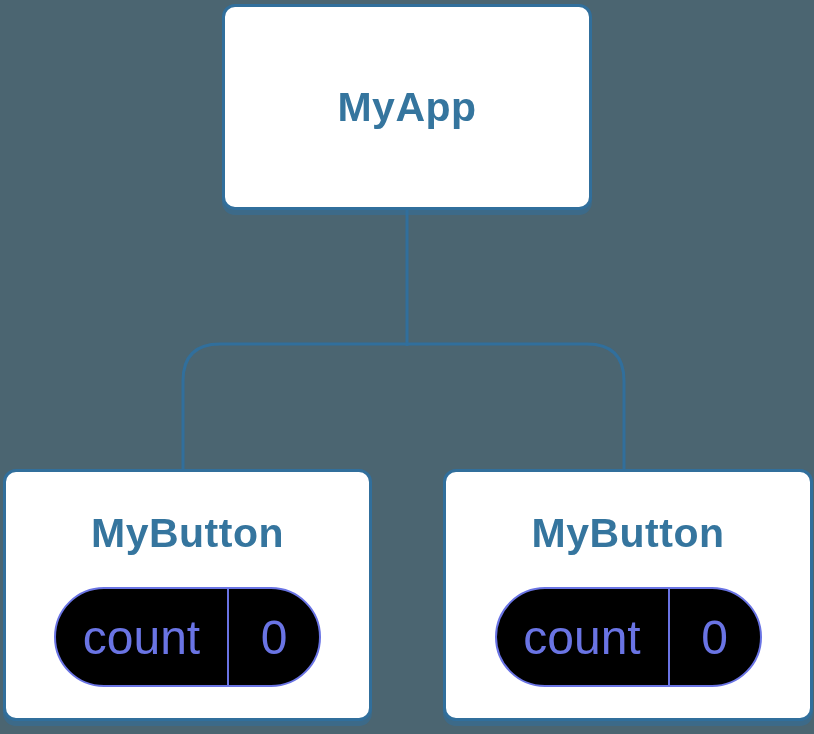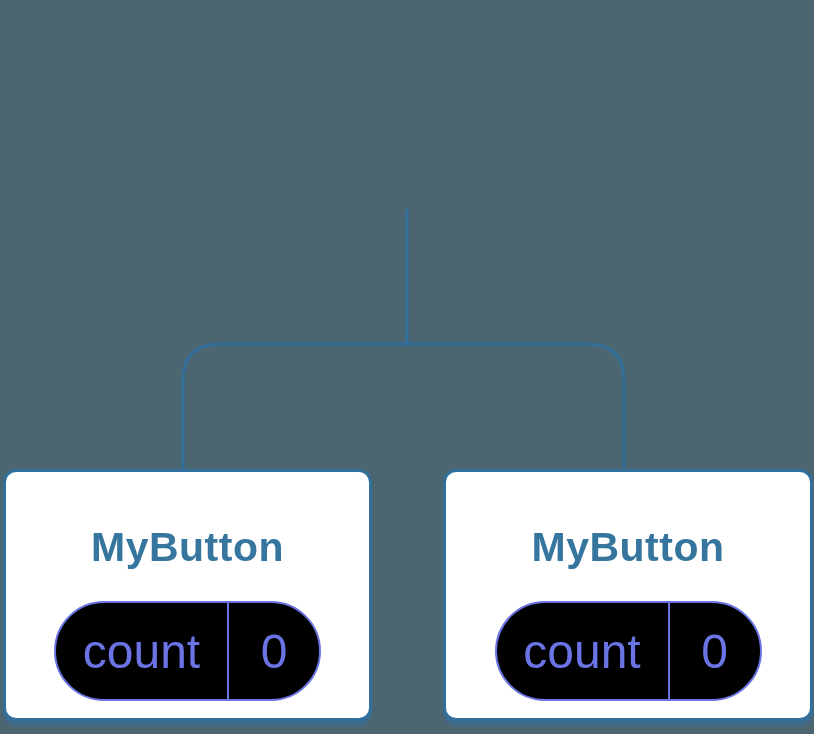--- a/index.html
+++ b/index.html
@@ -42,21 +42,21 @@
   .node-label {
     color: #35759E;
     font-size: 41px;
     font-weight: bold;
     letter-spacing: 0.5px;
     line-height: 1;
     white-space: nowrap;
   }
   .node-child-left .node-label,
   .node-child-right .node-label {
-    margin-top: 52px;
+    margin-top: 38px;
     height: 46px;
     display: flex;
     align-items: center;
     text-align: center;
   }
   .state-pill {
     margin-top: 31px;
     width: 267px;
     height: 100px;
     border: 2px solid #6A74E4;
@@ -86,20 +86,23 @@
 </head>
 <body>
 
 <div class="canvas">
 
   <svg class="connectors" viewBox="0 0 814 734" fill="none" xmlns="http://www.w3.org/2000/svg">
     <path d="M407 209 L407 346" stroke-width="3" fill="none" stroke="#316F9C"></path>
     <path d="M183 470 L183 381 Q183 344 220 344 L587 344 Q624 344 624 381 L624 470" stroke-width="3" fill="none" stroke="#316F9C"></path>
   </svg>
 
+  <div class="node node-root">
+    <div class="node-label">MyApp</div>
+  </div>
 
   <div class="node node-child-left">
     <div class="node-label">MyButton</div>
     <div class="state-pill">
       <div class="state-name-cell">count</div>
       <div class="state-value-cell">0</div>
     </div>
   </div>
 
   <div class="node node-child-right">

